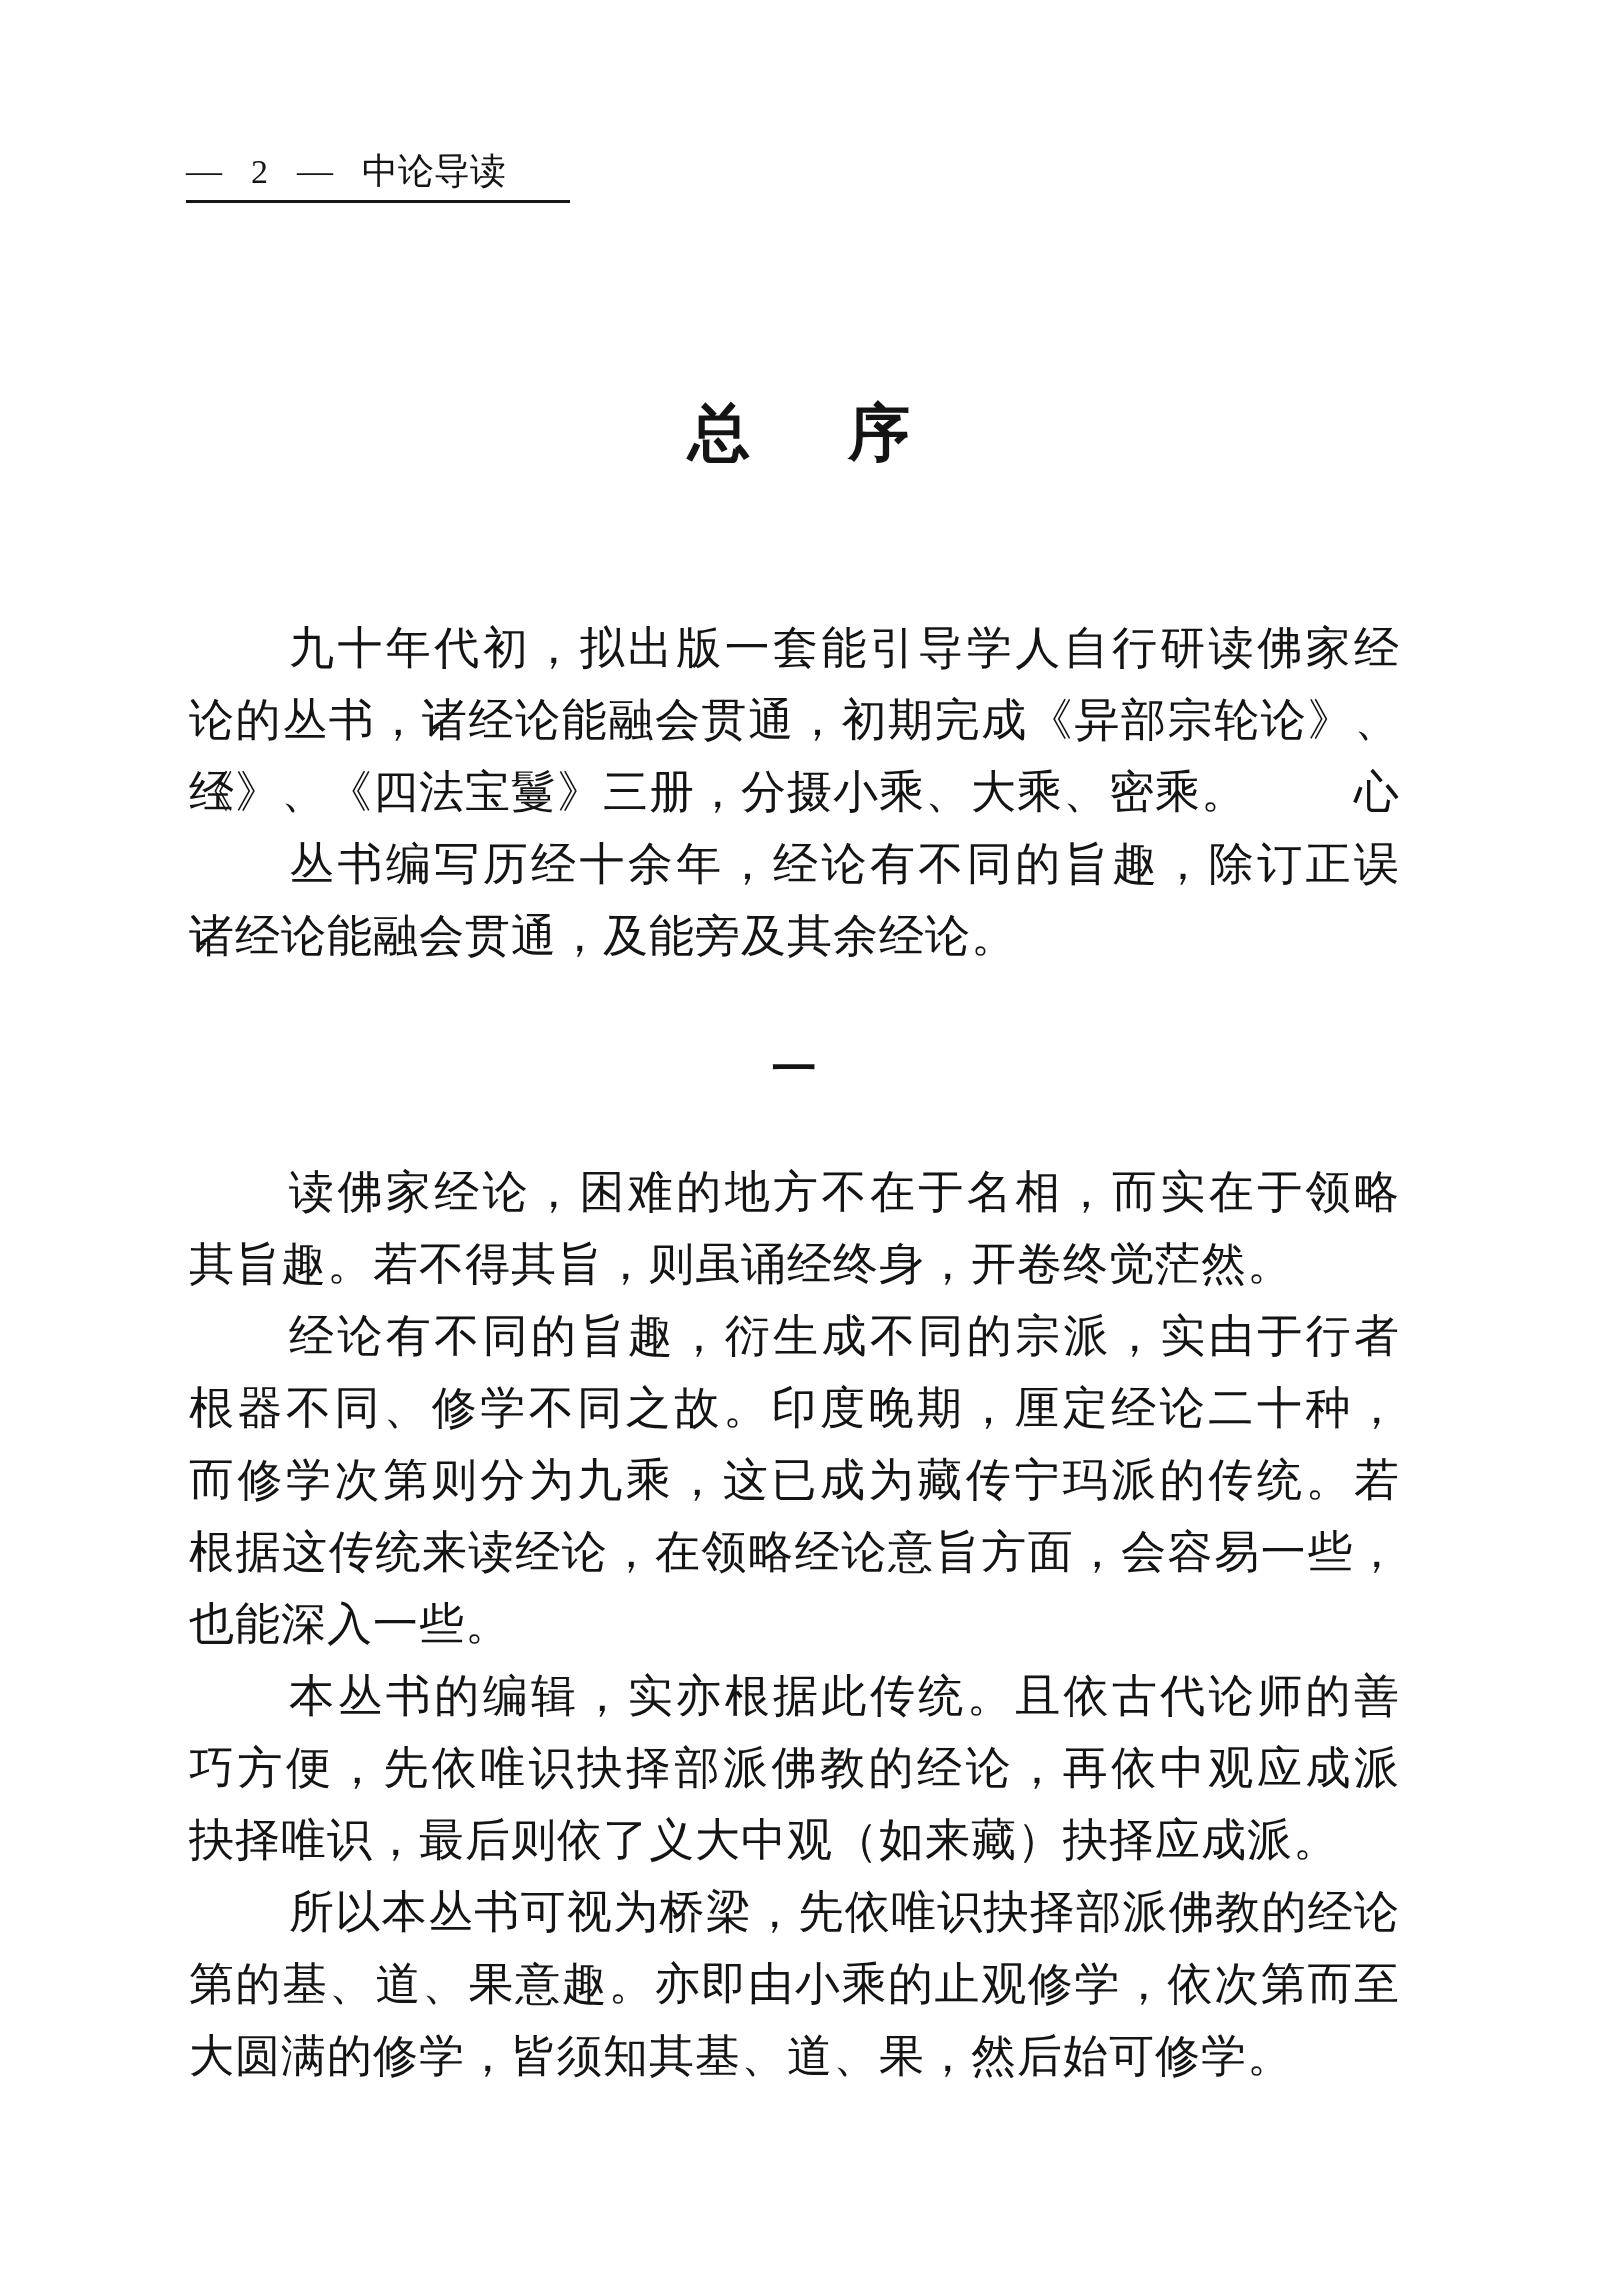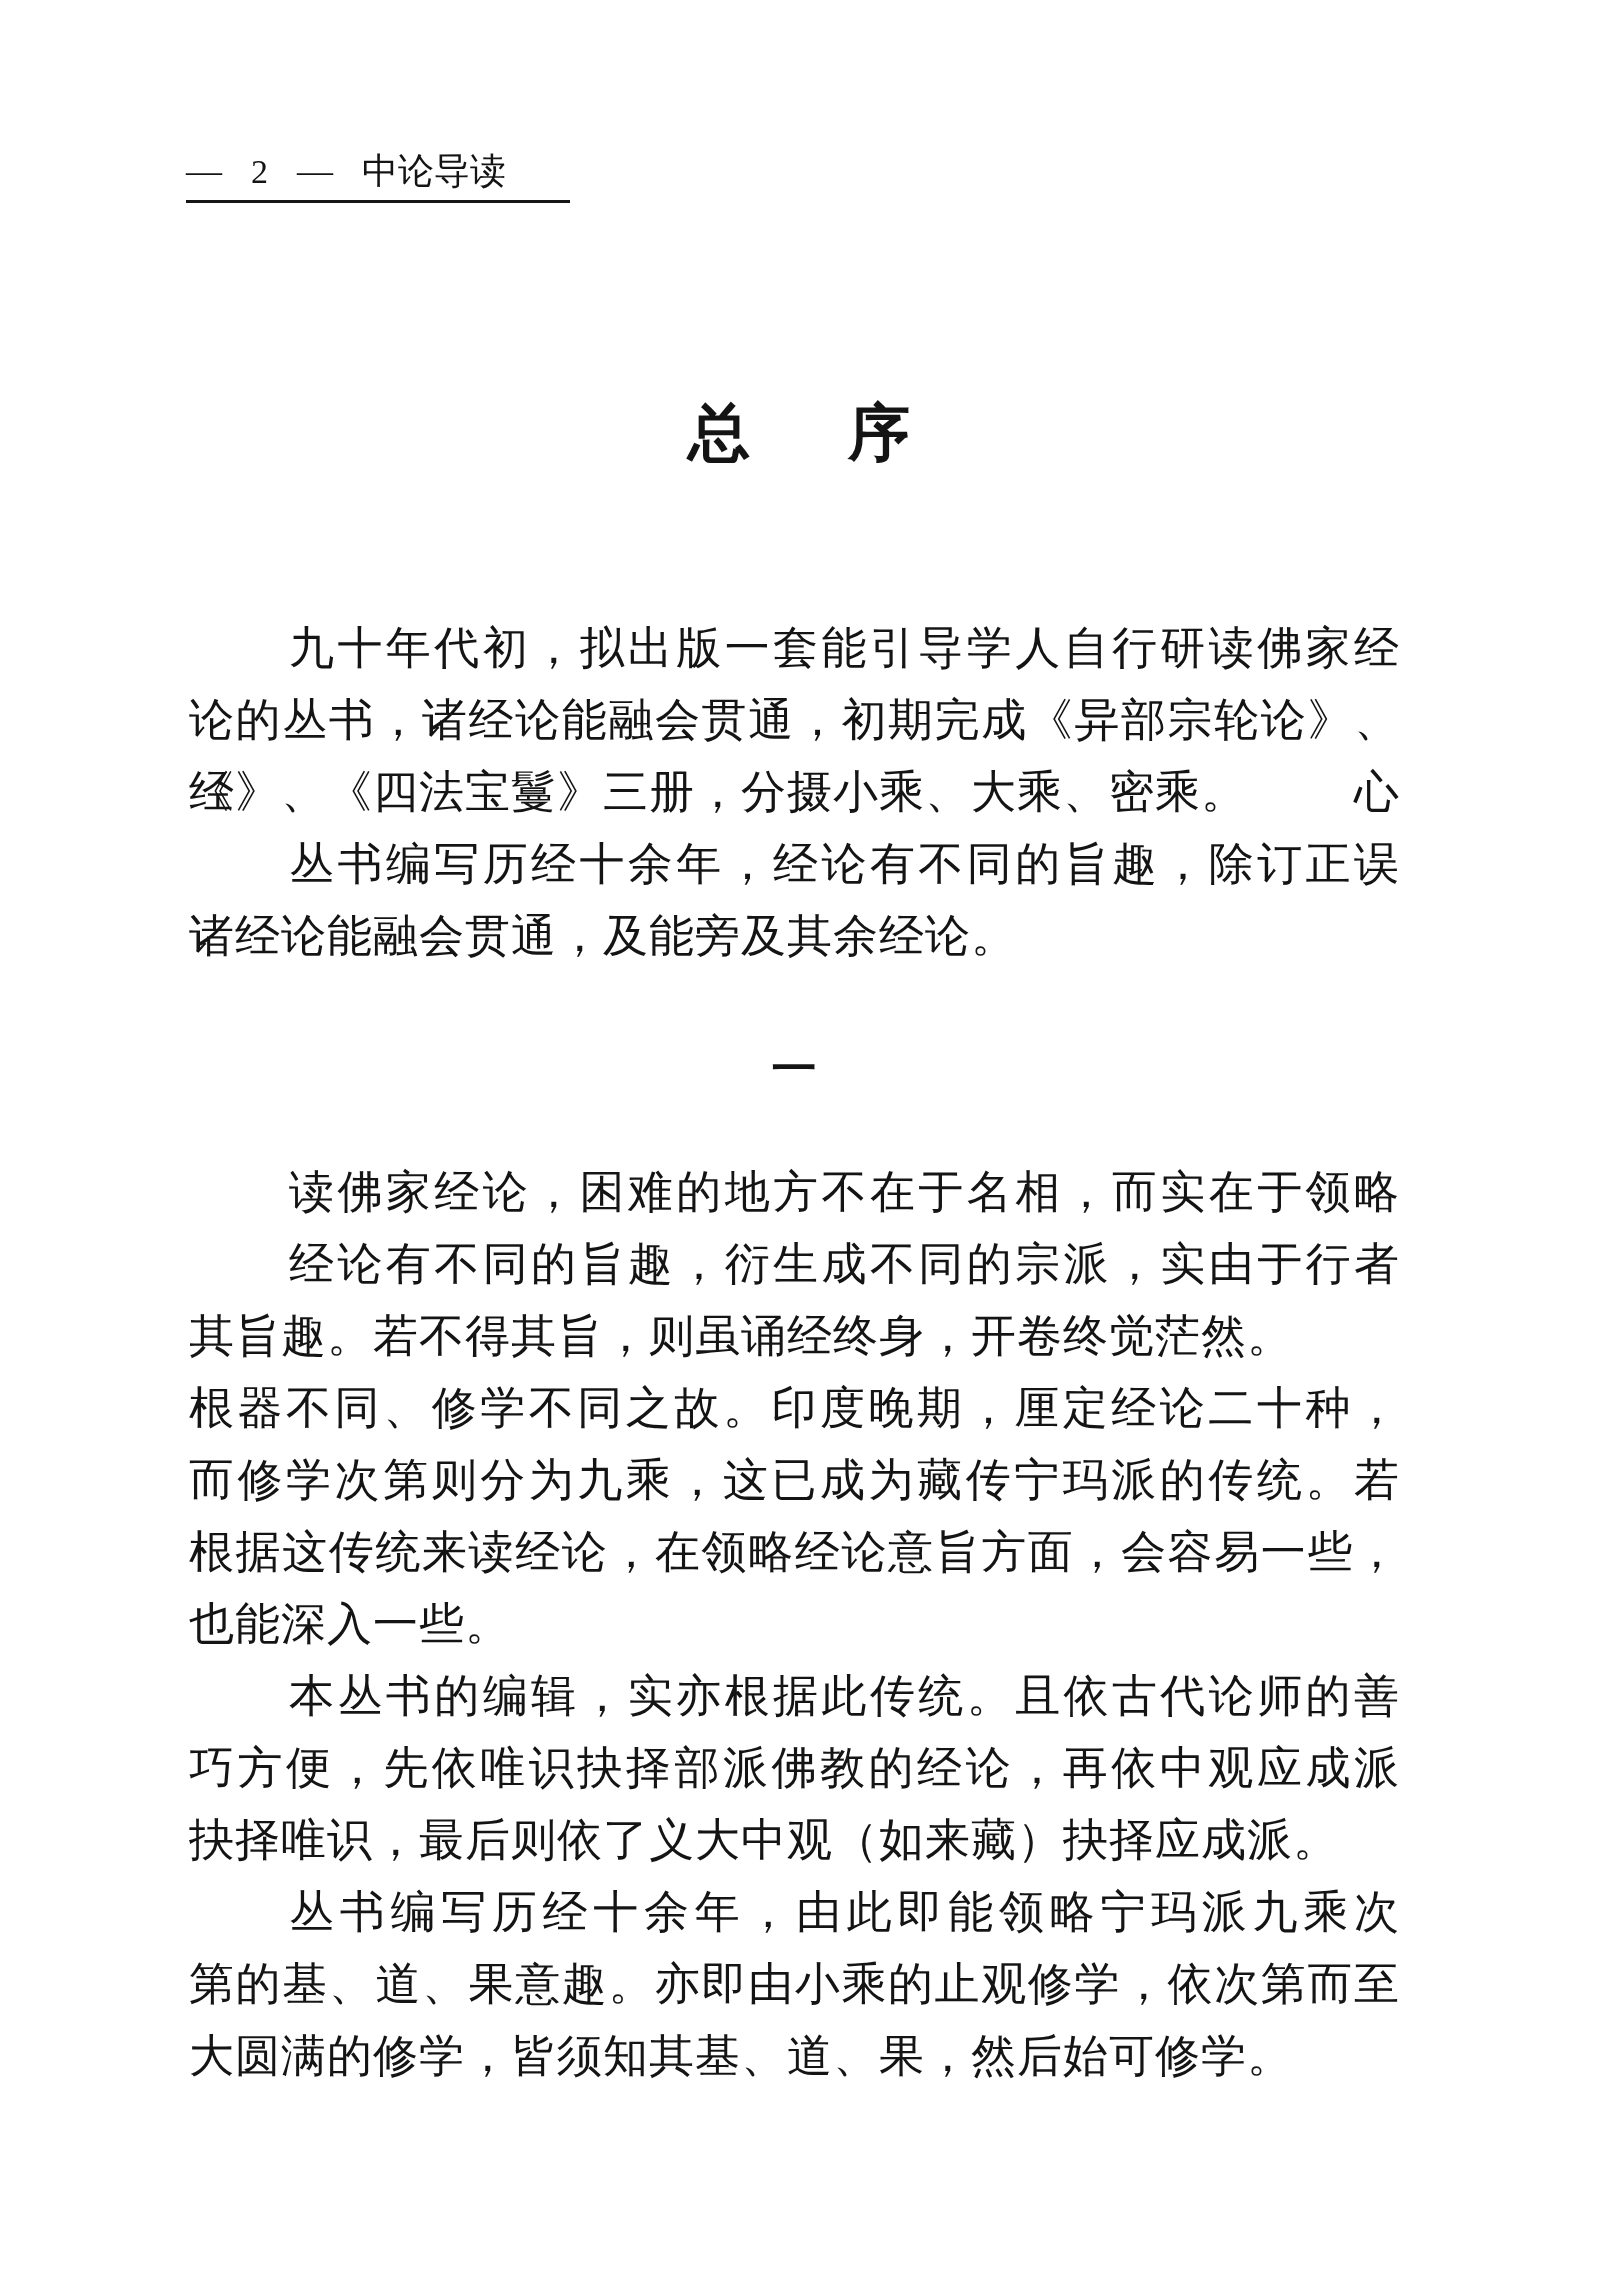--- a/index.html
+++ b/index.html
@@ -104,28 +104,28 @@
   <div class="body-block">
     <div class="line indent just">九十年代初，拟出版一套能引导学人自行研读佛家经</div>
     <div class="line just">论的丛书，诸经论能融会贯通，初期完成《异部宗轮论》、《心</div>
     <div class="line">经》、《四法宝鬘》三册，分摄小乘、大乘、密乘。</div>
     <div class="line indent just">丛书编写历经十余年，经论有不同的旨趣，除订正误</div>
     <div class="line">诸经论能融会贯通，及能旁及其余经论。</div>
 
     <div class="divider">一</div>
 
     <div class="line indent just">读佛家经论，困难的地方不在于名相，而实在于领略</div>
+    <div class="line">其旨趣。若不得其旨，则虽诵经终身，开卷终觉茫然。</div>
     <div class="line indent just">经论有不同的旨趣，衍生成不同的宗派，实由于行者</div>
-    <div class="line">其旨趣。若不得其旨，则虽诵经终身，开卷终觉茫然。</div>
     <div class="line just">根器不同、修学不同之故。印度晚期，厘定经论二十种，</div>
     <div class="line just">而修学次第则分为九乘，这已成为藏传宁玛派的传统。若</div>
     <div class="line just">根据这传统来读经论，在领略经论意旨方面，会容易一些，</div>
     <div class="line">也能深入一些。</div>
     <div class="line indent just">本丛书的编辑，实亦根据此传统。且依古代论师的善</div>
     <div class="line just">巧方便，先依唯识抉择部派佛教的经论，再依中观应成派</div>
     <div class="line">抉择唯识，最后则依了义大中观（如来藏）抉择应成派。</div>
-    <div class="line indent just">丛书编写历经十余年，由此即能领略宁玛派九乘次</div>
+    <div class="line indent just">所以本丛书可视为桥梁，先依唯识抉择部派佛教的经论</div>
     <div class="line just">第的基、道、果意趣。亦即由小乘的止观修学，依次第而至</div>
     <div class="line">大圆满的修学，皆须知其基、道、果，然后始可修学。</div>
   </div>
 
 </div>
 
 
 </body></html>

